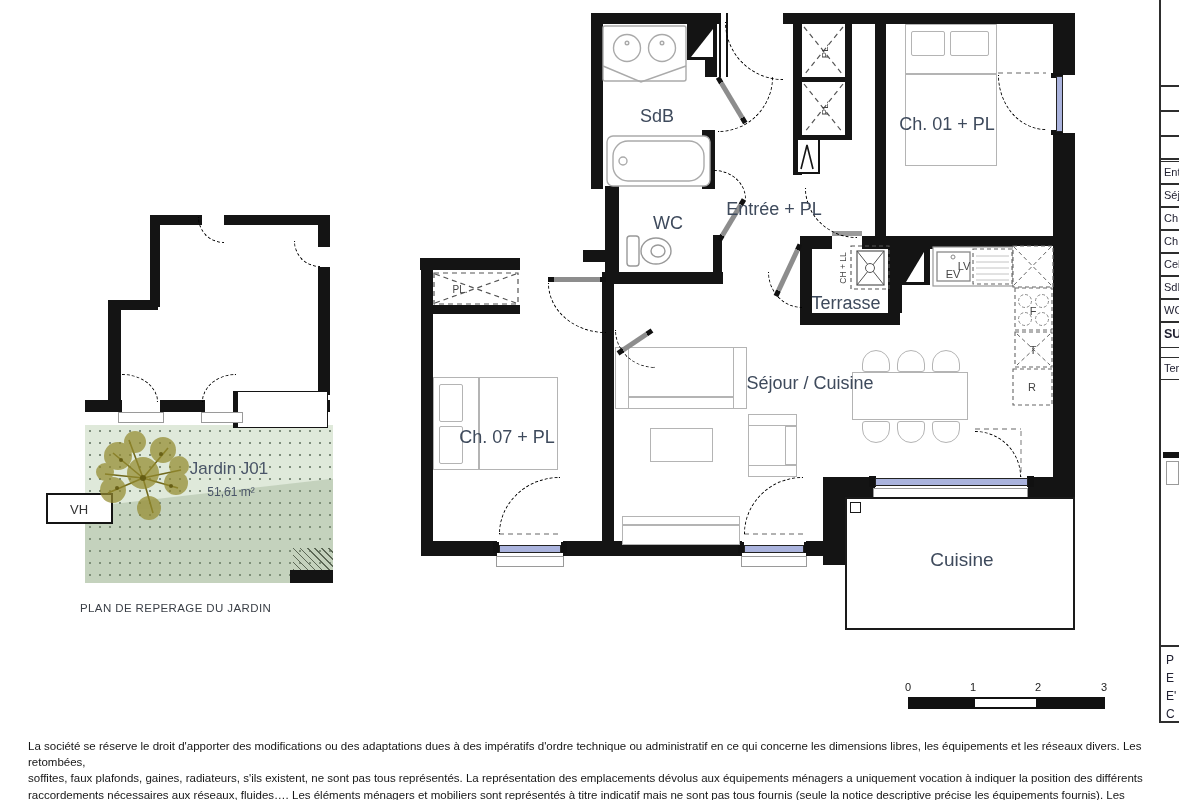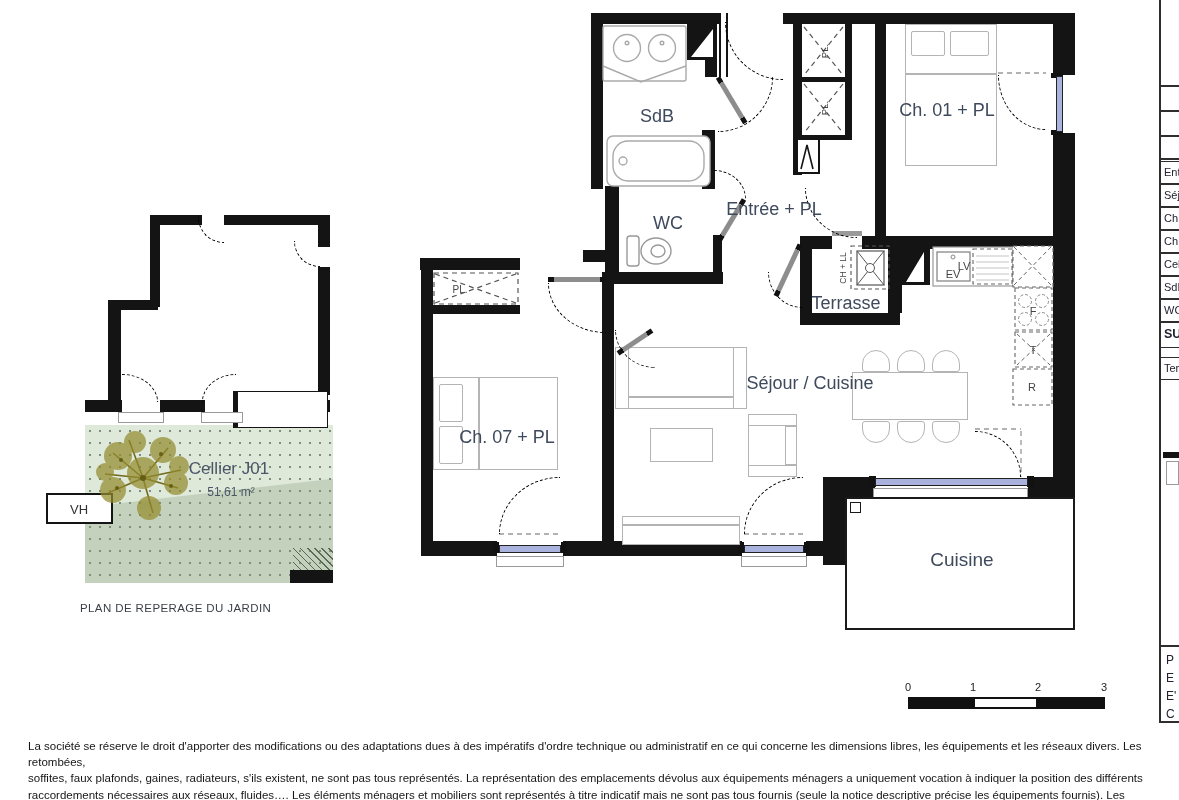--- a/index.html
+++ b/index.html
@@ -275,38 +275,38 @@
     <div class="leaf" style="left:718px;top:75px;width:53px;transform:rotate(59deg);"></div>
     <div class="leaf" style="left:744px;top:197px;width:48px;transform:rotate(121deg);"></div>
     <div class="leaf" style="left:548px;top:277px;width:58px;"></div>
     <div class="leaf" style="left:652px;top:328px;width:41px;transform:rotate(146deg);"></div>
     <div class="leaf" style="left:800px;top:242px;width:57px;transform:rotate(115deg);"></div>
   </div>
 
   <div class="lab" style="left:657px;top:116px;">SdB</div>
   <div class="lab" style="left:668px;top:223px;">WC</div>
   <div class="lab" style="left:774px;top:209px;">Entrée + PL</div>
-  <div class="lab" style="left:947px;top:110px;">Ch. 01 + PL</div>
+  <div class="lab" style="left:947px;top:124px;">Ch. 01 + PL</div>
   <div class="lab" style="left:846px;top:303px;">Terrasse</div>
   <div class="lab" style="left:810px;top:383px;">Séjour / Cuisine</div>
   <div class="lab" style="left:507px;top:437px;">Ch. 07 + PL</div>
   <div class="lab" style="left:962px;top:560px;font-size:19px;">Cuisine</div>
 
   <div class="slab" style="left:953px;top:266px;margin-top:8px;">EV</div>
   <div class="slab" style="left:964px;top:266px;">LV</div>
   <div class="slab" style="left:1033px;top:311px;">F</div>
   <div class="slab" style="left:1033px;top:350px;">T</div>
   <div class="slab" style="left:1032px;top:387px;">R</div>
   <div class="slab rot" style="left:824px;top:51px;font-size:9.5px;">PL.</div>
   <div class="slab rot" style="left:824px;top:108px;font-size:9.5px;">PL.</div>
   <div class="slab" style="left:460px;top:289px;font-size:10px;">PL.</div>
   <div class="slab rot" style="left:843px;top:268px;font-size:8.5px;">CH + LL</div>
   <div class="slab" style="left:79px;top:509px;font-size:13px;color:#333;">VH</div>
 
-  <div class="lab" style="left:229px;top:469px;font-size:17px;color:#4a5568;">Cellier J01</div>
+  <div class="lab" style="left:229px;top:469px;font-size:17px;color:#4a5568;">Jardin J01</div>
   <div class="lab" style="left:231px;top:492px;font-size:12px;color:#4a5568;">51,61 m²</div>
   <div class="caption">PLAN DE REPERAGE DU JARDIN</div>
 
   <div>
     <div class="vline" style="left:1159px;top:0;height:722px;"></div>
     <div class="hline" style="left:1159px;top:85px;width:20px;"></div>
     <div class="hline" style="left:1159px;top:110px;width:20px;"></div>
     <div class="hline" style="left:1159px;top:135px;width:20px;"></div>
     <div class="hline" style="left:1159px;top:158px;width:20px;"></div>
     <div class="trow" style="top:161px;">Ent</div>

